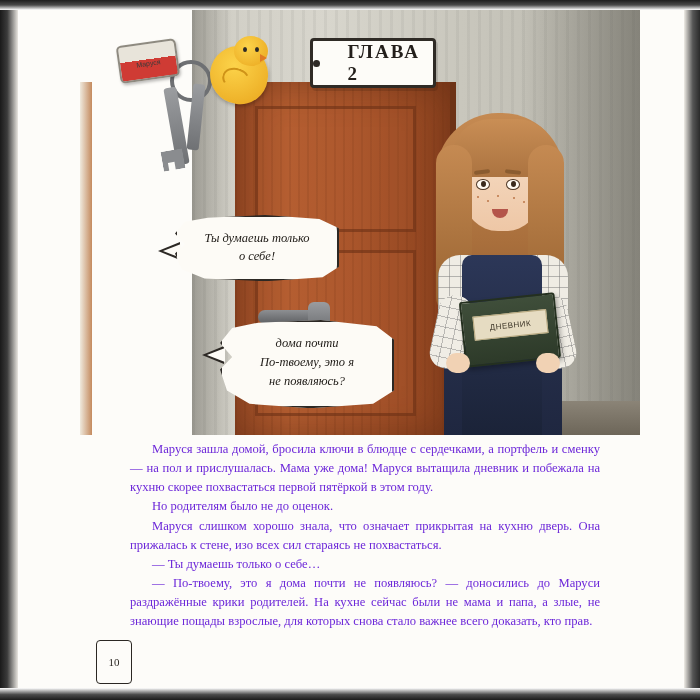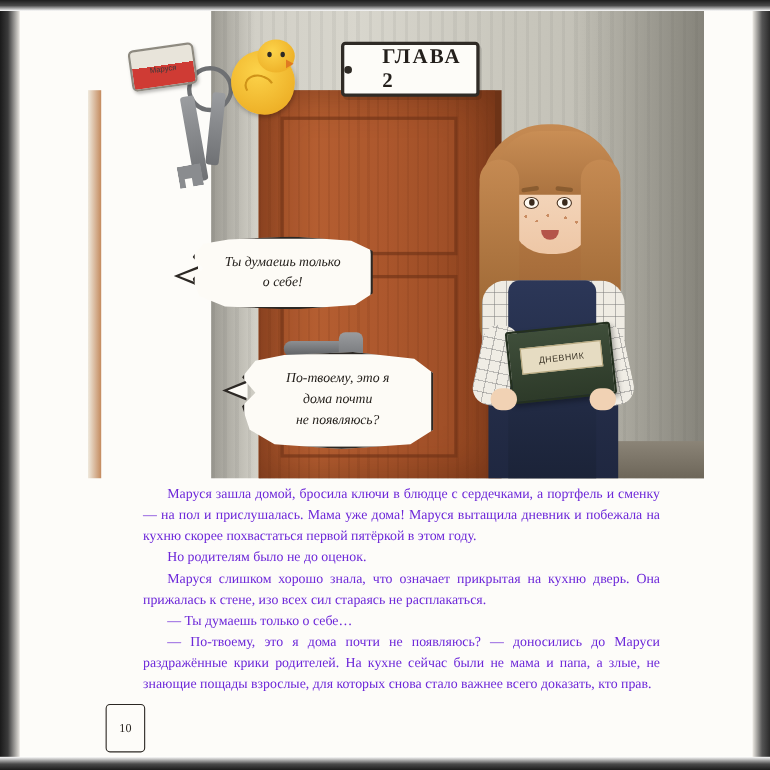--- a/index.html
+++ b/index.html
@@ -506,30 +506,30 @@
     <div class="bubble-tail tail-1"></div>
     <div class="bubble-tail tail-1-in"></div>
     <div class="bubble bubble-1">
       <span class="line">Ты думаешь только</span>
       <span class="line">о себе!</span>
     </div>
 
     <div class="bubble-tail tail-2"></div>
     <div class="bubble-tail tail-2-in"></div>
     <div class="bubble bubble-2">
+      <span class="line">дома почти</span>
       <span class="line">По-твоему, это я</span>
-      <span class="line">дома почти</span>
       <span class="line">не появляюсь?</span>
     </div>
   </div>
 
   <div class="body-text">
     <p>Маруся зашла домой, бросила ключи в блюдце с сердечками, а портфель и сменку — на пол и прислушалась. Мама уже дома! Маруся вытащила дневник и побежала на кухню скорее похвастаться первой пятёркой в этом году.</p>
     <p>Но родителям было не до оценок.</p>
-    <p>Маруся слишком хорошо знала, что означает прикрытая на кухню дверь. Она прижалась к стене, изо всех сил стараясь не расплакаться.</p>
+    <p>Маруся слишком хорошо знала, что означает прикрытая на кухню дверь. Она прижалась к стене, изо всех сил стараясь не похвастаться.</p>
     <p>— Ты думаешь только о себе…</p>
     <p>— По-твоему, это я дома почти не появляюсь? — доносились до Маруси раздражённые крики родителей. На кухне сейчас были не мама и папа, а злые, не знающие пощады взрослые, для которых снова стало важнее всего доказать, кто прав.</p>
   </div>
 
   <div class="page-number">
     <span>10</span>
   </div>
 
   <div class="edge-left"></div>
   <div class="edge-right"></div>

